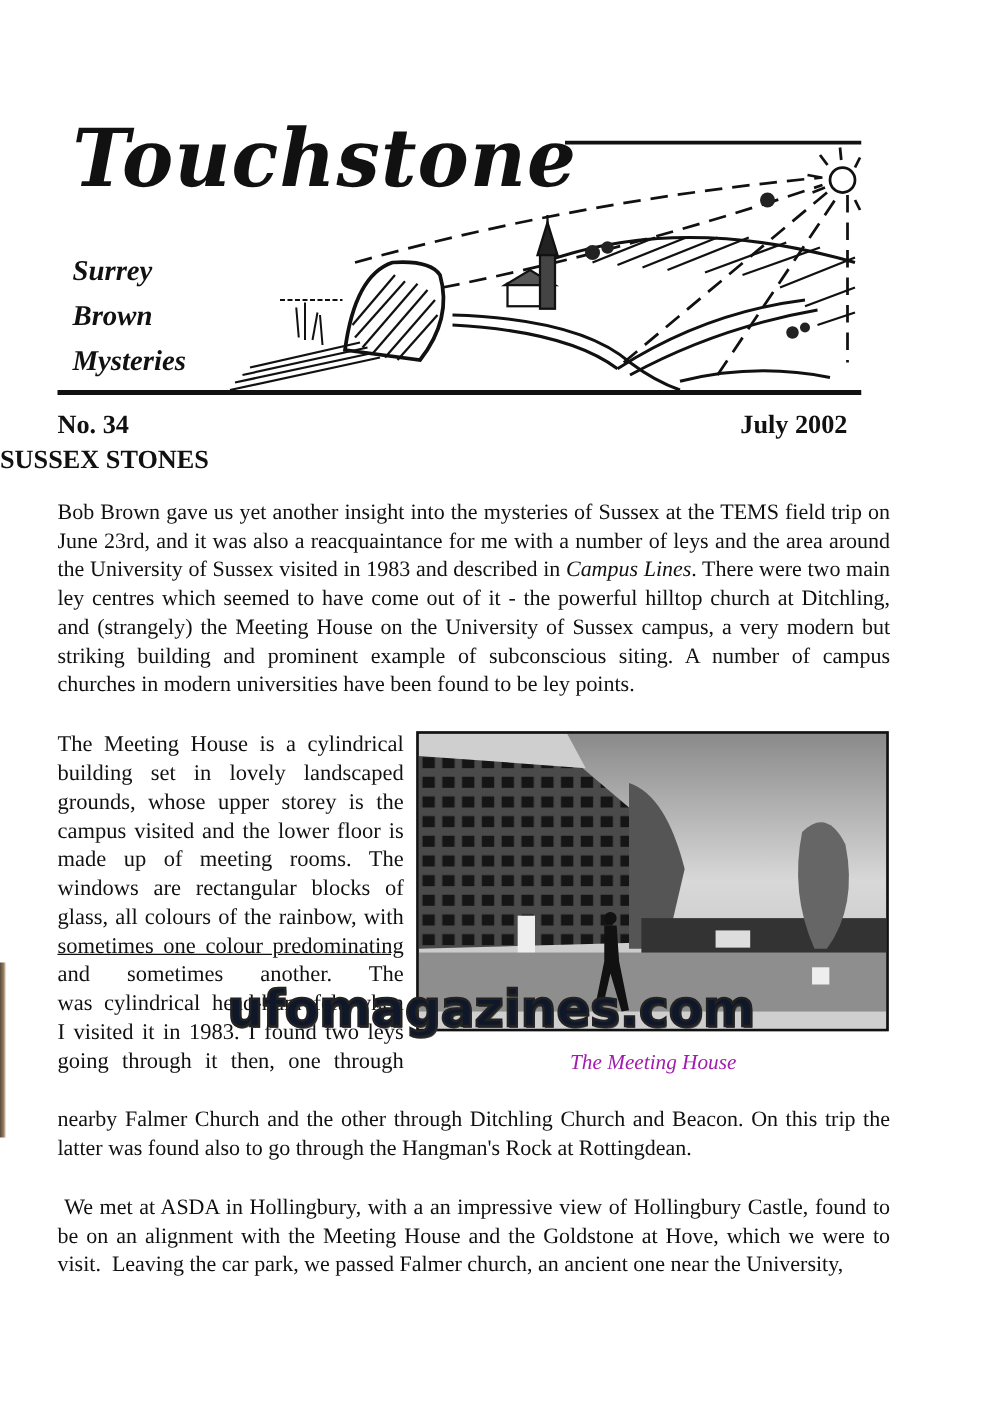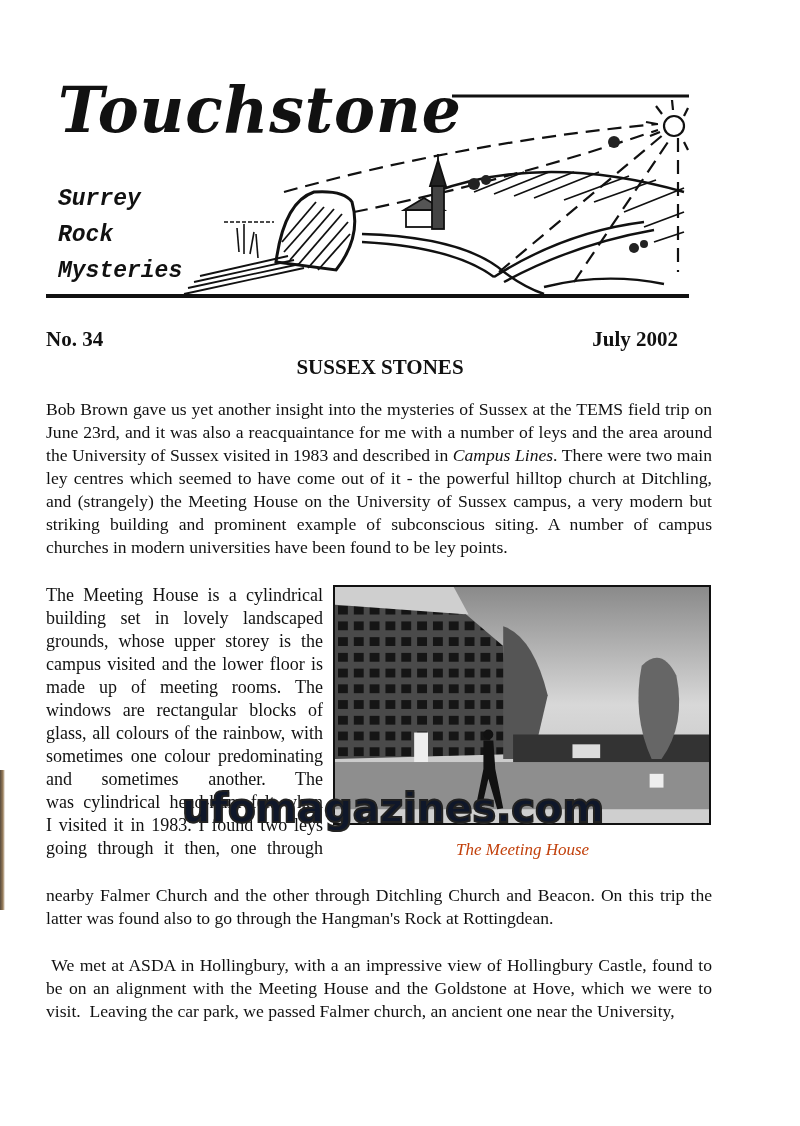--- a/index.html
+++ b/index.html
@@ -6,54 +6,54 @@
   body {
     width: 800px; height: 1126px; position: relative; overflow: hidden;
     font-family: "Liberation Serif", serif; color: #111;
   }
   .scan-edge {
     position: absolute; left: 0; top: 770px; width: 5px; height: 140px;
     background: linear-gradient(to right, #3a2a1a, #8a6a40 60%, transparent);
     opacity: .85;
   }
   
-  .masthead { position: absolute; left: 44px; top: 72px; width: 646px; height: 228px; text-align: right; }
+  .masthead { position: absolute; left: 44px; top: 90px; width: 646px; height: 228px; text-align: right; }
   .masthead svg { width: 100%; height: 100%; }
   .mast-title {
     position: absolute; left: 14px; top: 0; font-family: "DejaVu Serif", serif;
     font-size: 64px; font-weight: bold; letter-spacing: 1px; color: #111;
     transform: scaleX(0.96); transform-origin: left;
     font-style: italic;
   }
   .mast-sub {
-    position: absolute; left: 14px; font-family: Liberation Mono, monospace;
+    position: absolute; left: 14px; font-family: Liberation Serif, serif;
     font-size: 23px; font-style: italic; font-weight: bold; color: #111;
   }
   
   .issue-no { position: absolute; left: 46px; top: 327px; font-size: 21px; font-weight: bold; }
   .issue-date { position: absolute; right: 122px; top: 327px; font-size: 21px; font-weight: bold; }
   .headline {
-    position: absolute; left: 0; width: 760px; text-align: center; top: 355px;
+    position: absolute; left: 0; width: 760px; text-align: left; top: 355px;
     font-size: 21px; font-weight: bold;
   }
   .para {
     position: absolute; left: 46px; width: 666px; font-size: 17.6px; line-height: 23px;
     text-align: justify;
   }
   .para em { font-style: italic; }
   .col-text {
     position: absolute; left: 46px; top: 584px; width: 277px;
     font-size: 18px; line-height: 23px; text-align: justify; text-align-last: justify;
   }
   .photo {
     position: absolute; left: 333px; top: 585px; width: 378px; height: 240px;
     border: 2px solid #111; box-sizing: border-box; overflow: hidden; background: #777;
   }
   .caption {
-    position: absolute; left: 456px; top: 840px; font-size: 17px; font-style: italic; color: #c2410c;
+    position: absolute; left: 456px; top: 840px; font-size: 17px; font-style: italic; color: #a21caf;
   }
   .watermark {
     position: absolute; left: 182px; top: 785px;
     font-family: "DejaVu Sans", sans-serif; font-weight: bold; font-size: 40px;
     color: #0f172a; -webkit-text-stroke: 2px #222; letter-spacing: 0px;
     text-shadow: 1px 1px 0 #444;
   }
 </style>
 </head>
 <body>
@@ -144,39 +144,39 @@
       <g stroke="#111" stroke-width="1.8">
         <line x1="140" y1="222" x2="260" y2="196"></line>
         <line x1="144" y1="216" x2="256" y2="192"></line>
         <line x1="150" y1="210" x2="250" y2="188"></line>
         <line x1="156" y1="204" x2="244" y2="184"></line>
       </g>
     </g>
   </svg>
   <div class="mast-title">Touchstone</div>
   <div class="mast-sub" style="top:114px">Surrey</div>
-  <div class="mast-sub" style="top:150px">Rock</div>
+  <div class="mast-sub" style="top:150px">Brown</div>
   <div class="mast-sub" style="top:186px">Mysteries</div>
 </div>
 
 <div class="issue-no">No. 34</div>
 <div class="issue-date">July 2002</div>
 <div class="headline">SUSSEX STONES</div>
 
 <div class="para" style="top:398px"><span>Bob Brown gave us yet another insight into the mysteries of Sussex at the TEMS field trip on June 23rd, and it was also a reacquaintance for me with a number of leys and the area around the University of Sussex visited in 1983 and described in </span><em>Campus Lines</em><span>.  There were two main ley centres which seemed to have come out of it - the powerful hilltop church at Ditchling, and (strangely) the Meeting House on the University of Sussex campus, a very modern but striking building and prominent example of subconscious siting.  A number of campus churches in modern universities have been found to be ley points.</span></div>
 
 <div class="col-text">
   <div style="text-align-last: justify;">The Meeting House is a cylindrical</div>
   <div style="text-align-last: justify;">building set in lovely landscaped</div>
   <div style="text-align-last: justify;">grounds, whose upper storey is the</div>
   <div style="text-align-last: justify;">campus visited and the lower floor is</div>
   <div style="text-align-last: justify;">made up of meeting rooms.  The</div>
   <div style="text-align-last: justify;">windows are rectangular blocks of</div>
   <div style="text-align-last: justify;">glass, all colours of the rainbow, with</div>
-  <div style="text-align-last: justify;">sometimes one colour predominating</div>
+  <div style="text-align-last: justify; text-decoration: underline;">sometimes one colour predominating</div>
   <div style="text-align-last: justify;">and sometimes another.  The</div>
   <div style="text-align-last: justify;">was cylindrical head-hum felt when</div>
   <div style="text-align-last: justify;">I visited it in 1983.  I found two leys</div>
   <div style="text-align-last: justify;">going through it then, one through</div>
 </div>
 
 <div class="photo">
   <svg viewBox="0 0 378 240" width="374" height="236" preserveAspectRatio="none">
     <defs>
       <pattern id="win" width="16" height="16" patternUnits="userSpaceOnUse">

